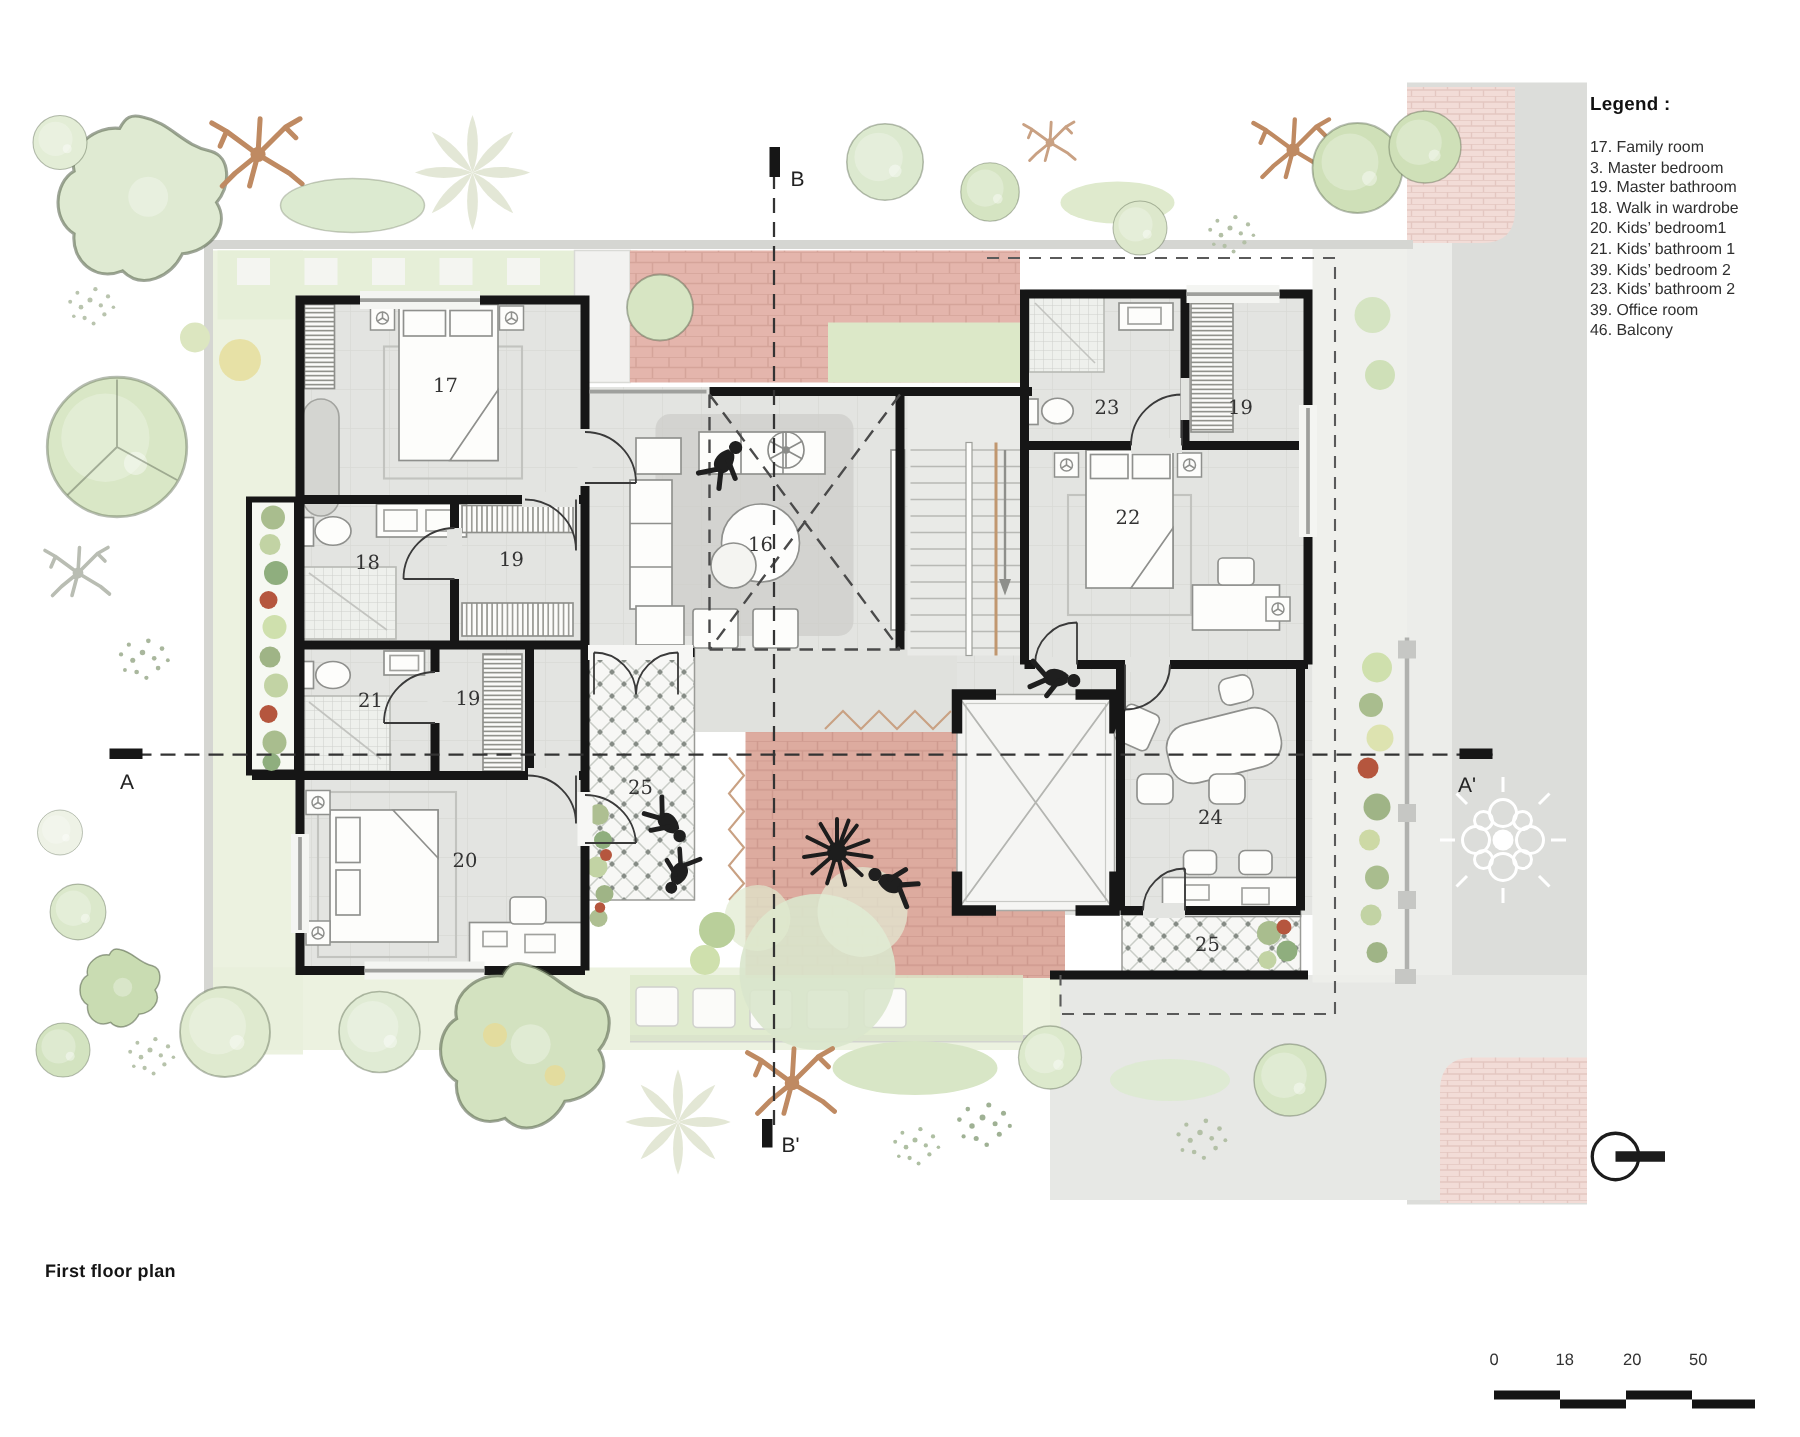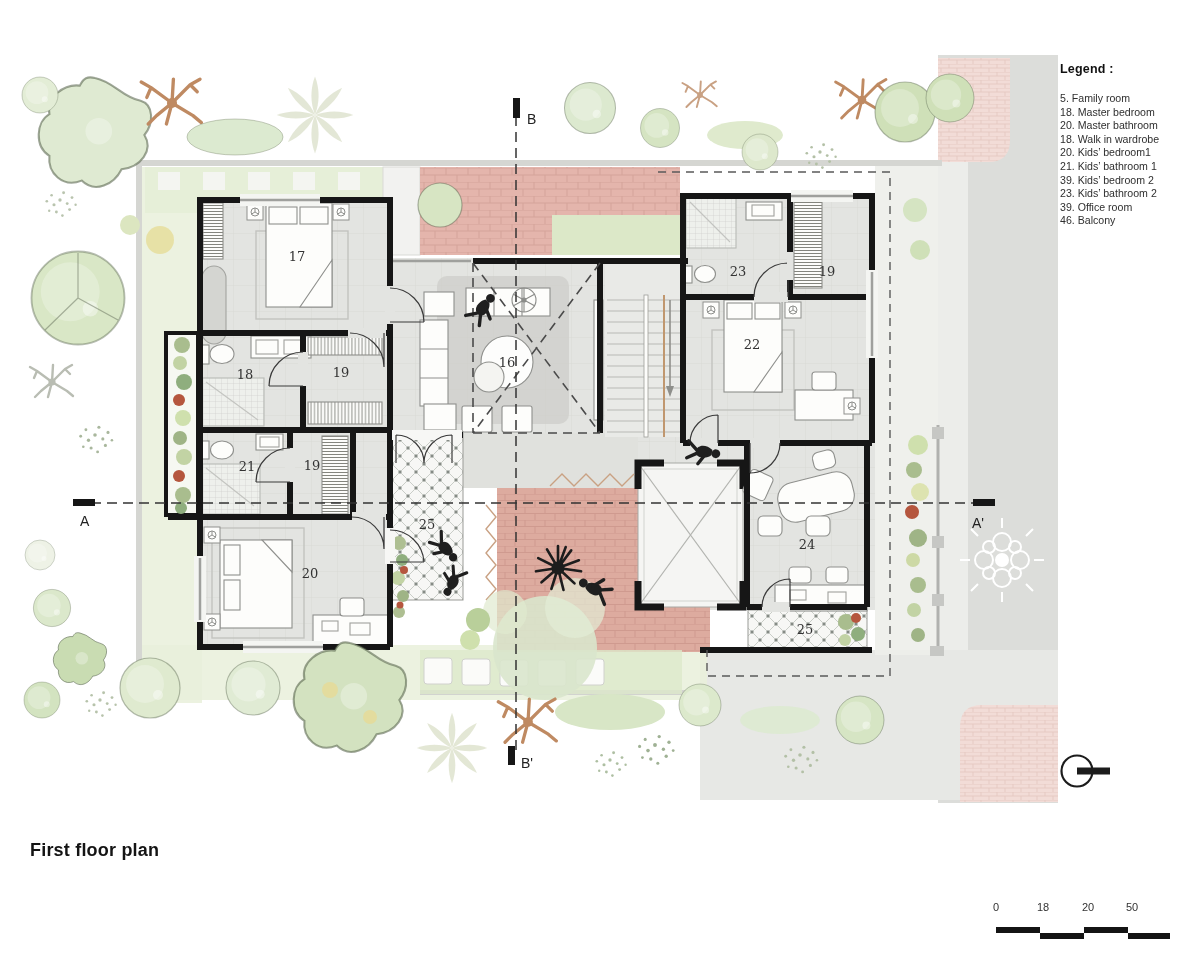--- a/index.html
+++ b/index.html
@@ -3,21 +3,21 @@
 <meta charset="utf-8">
 <style>
   html,body{margin:0;padding:0;background:#ffffff;}
   body{font-family:"Liberation Sans", sans-serif;}
   .sheet{position:relative;width:1200px;height:958px;background:#ffffff;overflow:hidden;}
   .plan-svg{position:absolute;left:0;top:0;}
   .legend{position:absolute;left:1060px;top:62px;width:140px;color:#2f2f2f;}
   .legend-heading{font-weight:bold;font-size:12.5px;color:#111;margin:0 0 16px 0;letter-spacing:.2px;}
   .legend ul{list-style:none;margin:0;padding:0;}
   .legend li{font-size:10.6px;line-height:13.6px;white-space:nowrap;}
-  .sheet-title{position:absolute;left:30px;top:840px;font-size:18px;font-weight:bold;color:#141414;letter-spacing:.2px;}
+  .sheet-title{position:absolute;left:30px;top:840px;font-size:12px;font-weight:bold;color:#141414;letter-spacing:.2px;}
   .scalebar{position:absolute;left:993px;top:901px;width:182px;height:44px;}
   .scalebar .num{position:absolute;top:0;font-size:11px;color:#333;}
   .scalebar .seg{position:absolute;height:6px;background:#141414;}
   .northbox{position:absolute;left:1056px;top:749px;width:60px;height:44px;}
   .rlabel{font-family:"DejaVu Serif", serif;font-size:13px;fill:#333;}
   .slabel{font-family:"Liberation Sans", sans-serif;font-size:14px;fill:#222;}
 </style>
 </head>
 <body>
 
@@ -486,23 +486,23 @@
     <text class="rlabel" x="752" y="349">22</text>
     <text class="rlabel" x="807" y="549">24</text>
     <text class="rlabel" x="427" y="529">25</text>
     <text class="rlabel" x="805" y="634">25</text>
   </g>
 </svg>
 
 <div class="legend">
   <div class="legend-heading">Legend :</div>
   <ul>
-    <li>5. Family room</li>
-    <li>18. Master bedroom</li>
-    <li>20. Master bathroom</li>
+    <li>17. Family room</li>
+    <li>3. Master bedroom</li>
+    <li>19. Master bathroom</li>
     <li>18. Walk in wardrobe</li>
     <li>20. Kids’ bedroom1</li>
     <li>21. Kids’ bathroom 1</li>
     <li>39. Kids’ bedroom 2</li>
     <li>23. Kids’ bathroom 2</li>
     <li>39. Office room</li>
     <li>46. Balcony</li>
   </ul>
 </div>
 

